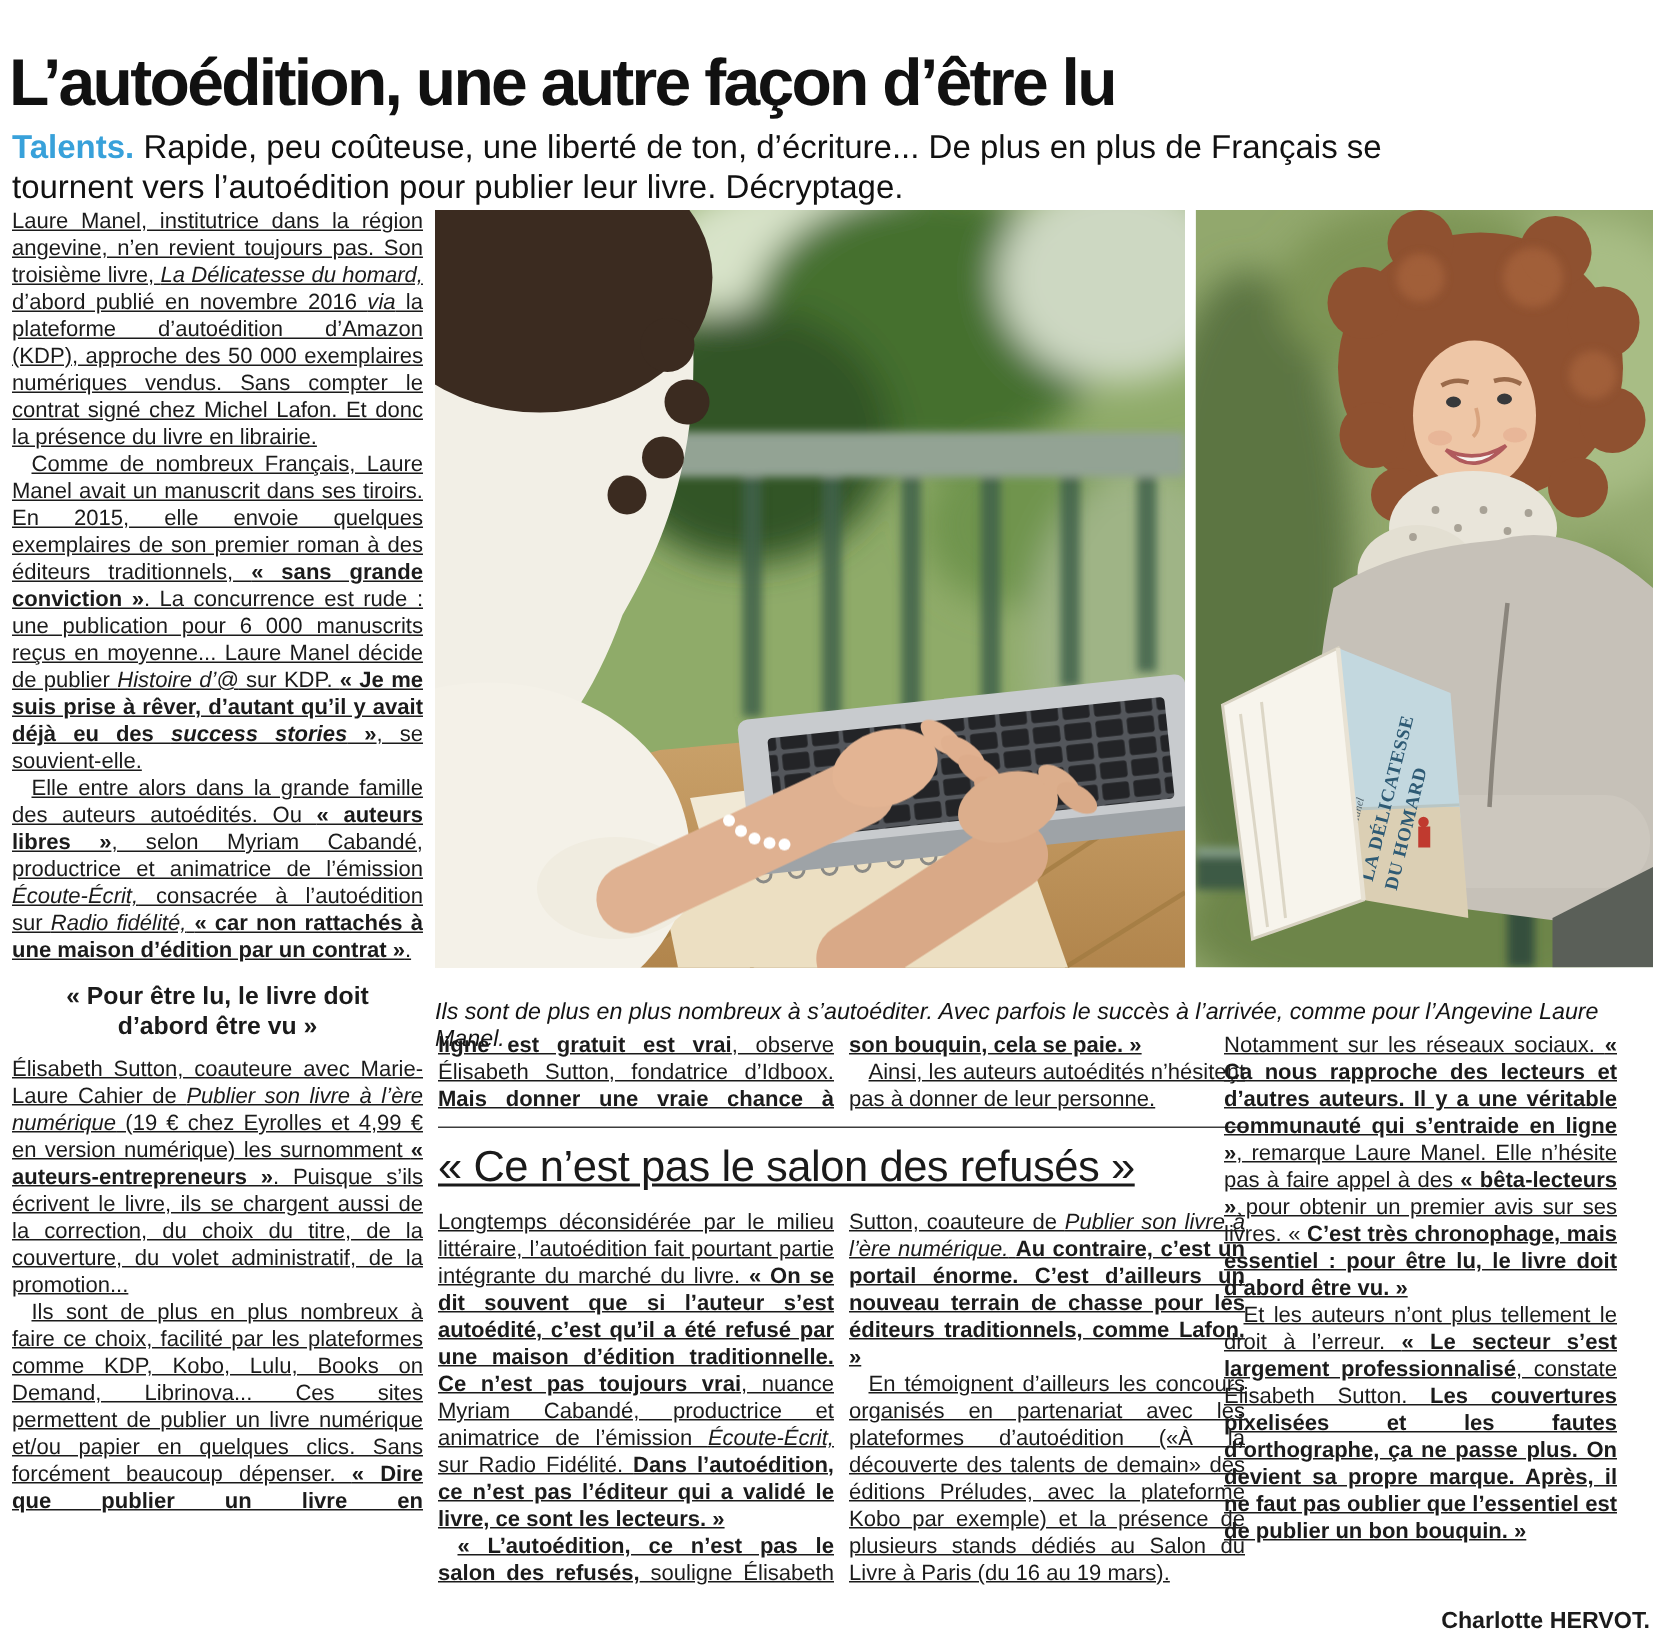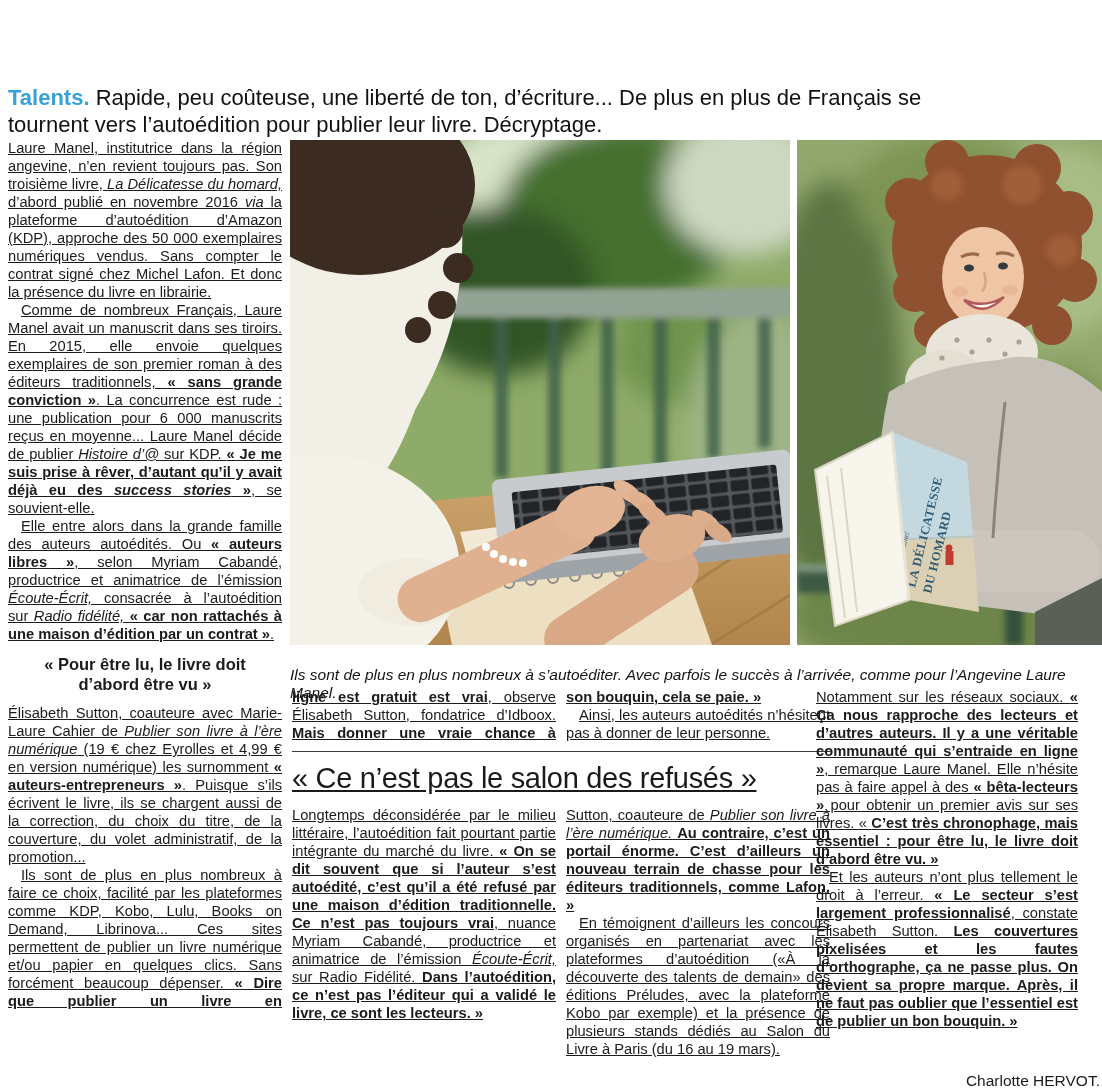--- a/index.html
+++ b/index.html
@@ -22,27 +22,28 @@
   .col3t{left:566px;top:688px;width:264px;height:60px;}
   .col2b{left:292px;top:806px;width:264px;height:282px;}
   .col3b{left:566px;top:806px;width:264px;height:282px;}
   .col4{left:816px;top:688px;width:262px;height:364px;}
   .photos{position:absolute;left:290px;top:140px;width:812px;height:505px;display:flex;gap:7px;}
   .photo{height:505px;overflow:hidden;}
   .photo svg{display:block;width:100%;height:100%;}
   .caption{position:absolute;left:290px;top:650px;width:812px;font-size:15.5px;font-style:italic;color:#141414;}
   .pullquote{position:absolute;left:292px;top:751px;width:540px;border-top:1.5px solid #3c3c3c;
         padding-top:10px;font-size:29px;letter-spacing:-0.3px;color:#1a1a1a;text-decoration:underline;}
-  .byline{position:absolute;left:838px;top:1056px;width:262px;text-align:right;font-weight:400;font-size:15.5px;}
+  .byline{position:absolute;left:838px;top:1056px;width:262px;text-align:right;font-weight:700;font-size:15.5px;}
 </style>
 </head>
 <body>
 
 <div id="page">
 
+  <h1 class="headline">L’autoédition, une autre façon d’être lu</h1>
 
   <p class="standfirst"><span class="kicker" style="color: rgb(56, 161, 218);">Talents.</span><span> Rapide, peu coûteuse, une liberté de ton, d’écriture... De plus en plus de Français se tournent vers l’autoédition pour publier leur livre. Décryptage.</span></p>
 
   <div class="bodycol col1">
     <div>
         <p class="para"><span>Laure Manel, institutrice dans la région angevine, n’en revient toujours pas. Son troisième livre, </span><span class="i">La Délicatesse du homard,</span><span> d’abord publié en novembre 2016 </span><span class="i">via</span><span> la plateforme d’autoédition d’Amazon (KDP), approche des 50 000 exemplaires numériques vendus. Sans compter le contrat signé chez Michel Lafon. Et donc la présence du livre en librairie.</span></p>
         <p class="para indent"><span>Comme de nombreux Français, Laure Manel avait un manuscrit dans ses tiroirs. En 2015, elle envoie quelques exemplaires de son premier roman à des éditeurs traditionnels, </span><span class="b">« sans grande conviction »</span><span>. La concurrence est rude : une publication pour 6 000 manuscrits reçus en moyenne... Laure Manel décide de publier </span><span class="i">Histoire d’@</span><span> sur KDP. </span><span class="b">« Je me suis prise à rêver, d’autant qu’il y avait déjà eu des </span><span class="b i">success stories</span><span class="b"> »</span><span>, se souvient-elle.</span></p>
         <p class="para indent"><span>Elle entre alors dans la grande famille des auteurs autoédités. Ou </span><span class="b">« auteurs libres »</span><span>, selon Myriam Cabandé, productrice et animatrice de l’émission </span><span class="i">Écoute-Écrit,</span><span> consacrée à l’autoédition sur </span><span class="i">Radio fidélité,</span><span> </span><span class="b">« car non rattachés à une maison d’édition par un contrat »</span><span>.</span></p>
       </div>
     <div class="col-subhead">« Pour être lu, le livre doit d’abord être vu »</div>
@@ -266,20 +267,21 @@
     </div>
   <div class="bodycol col3t">
       <p class="para"><span class="b">son bouquin, cela se paie. »</span></p>
       <p class="para indent"><span>Ainsi, les auteurs autoédités n’hésitent pas à donner de leur personne.</span></p>
     </div>
 
   <div class="pullquote">« Ce n’est pas le salon des refusés »</div>
 
   <div class="bodycol col2b">
       <p class="para"><span>Longtemps déconsidérée par le milieu littéraire, l’autoédition fait pourtant partie intégrante du marché du livre. </span><span class="b">« On se dit souvent que si l’auteur s’est autoédité, c’est qu’il a été refusé par une maison d’édition traditionnelle. Ce n’est pas toujours vrai</span><span>, nuance Myriam Cabandé, productrice et animatrice de l’émission </span><span class="i">Écoute-Écrit,</span><span> sur Radio Fidélité. </span><span class="b">Dans l’autoédition, ce n’est pas l’éditeur qui a validé le livre, ce sont les lecteurs. »</span></p>
+      <p class="para indent cont"><span class="b">« L’autoédition, ce n’est pas le salon des refusés,</span><span> souligne Élisabeth</span></p>
     </div>
   <div class="bodycol col3b">
       <p class="para"><span>Sutton, coauteure de </span><span class="i">Publier son livre à l’ère numérique.</span><span> </span><span class="b">Au contraire, c’est un portail énorme. C’est d’ailleurs un nouveau terrain de chasse pour les éditeurs traditionnels, comme Lafon. »</span></p>
       <p class="para indent"><span>En témoignent d’ailleurs les concours organisés en partenariat avec les plateformes d’autoédition («À la découverte des talents de demain» des éditions Préludes, avec la plateforme Kobo par exemple) et la présence de plusieurs stands dédiés au Salon du Livre à Paris (du 16 au 19 mars).</span></p>
     </div>
   <div class="bodycol col4">
       <p class="para"><span>Notamment sur les réseaux sociaux. </span><span class="b">« Ça nous rapproche des lecteurs et d’autres auteurs. Il y a une véritable communauté qui s’entraide en ligne »</span><span>, remarque Laure Manel. Elle n’hésite pas à faire appel à des </span><span class="b">« bêta-lecteurs »</span><span> pour obtenir un premier avis sur ses livres. « </span><span class="b">C’est très chronophage, mais essentiel : pour être lu, le livre doit d’abord être vu. »</span></p>
       <p class="para indent"><span>Et les auteurs n’ont plus tellement le droit à l’erreur. </span><span class="b">« Le secteur s’est largement professionnalisé</span><span>, constate Élisabeth Sutton. </span><span class="b">Les couvertures pixelisées et les fautes d’orthographe, ça ne passe plus. On devient sa propre marque. Après, il ne faut pas oublier que l’essentiel est de publier un bon bouquin. »</span></p>
     </div>
 

